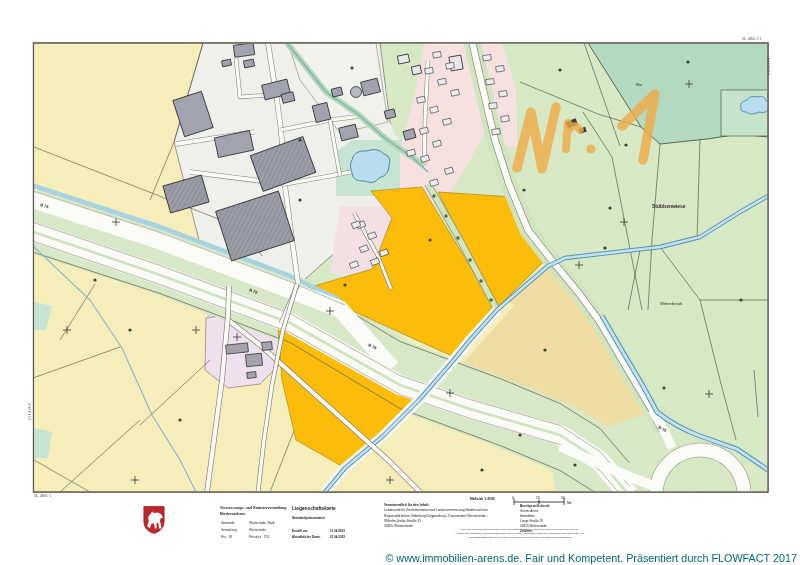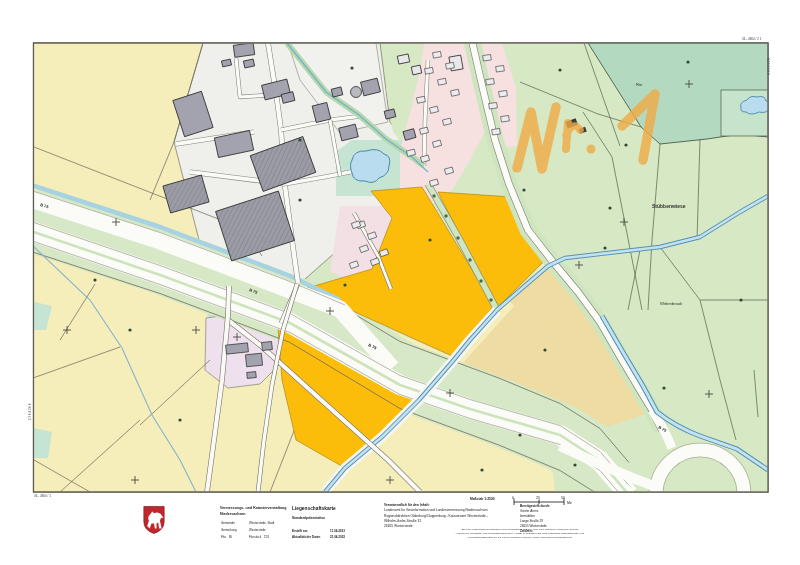--- a/index.html
+++ b/index.html
@@ -369,13 +369,14 @@
 <div style="position:absolute;left:440px;top:528px;font-size:2.5px;color:#333;line-height:3.8px;width:160px;text-align:center;">
 Bei einer Umsetzung für Unterlagen und vorbehaltliche Zwecke, oder einer effektiven Werkzeuge sind die<br>
 Allgemeinen Geschäfts- und Nutzungsbedingungen (AGNB) zu beachten: ggf. sind entgeltliche Nutzungsrechte (z.B.<br>
 Vervielfältigungsrechte) bei der LGLN einzuholen (Service-Center: www.lgln.niedersachsen.de).</div>
 
 <div style="position:absolute;left:742px;top:37px;font-size:3px;color:#444;">34 - 4800 / 2 1</div>
 <div style="position:absolute;left:770px;top:58px;font-size:3px;color:#444;transform:rotate(90deg);transform-origin:0 0;">3 4 5 2 9 0 0</div>
 <div style="position:absolute;left:28px;top:420px;font-size:3px;color:#444;transform:rotate(-90deg);transform-origin:0 0;">5 9 0 4 2 0 0</div>
 <div style="position:absolute;left:34px;top:494px;font-size:3px;color:#444;">34 - 4800 / 1</div>
 
+<div class="tealline">© www.immobilien-arens.de. Fair und Kompetent. Präsentiert durch FLOWFACT 2017</div>
 </div>
 
 </body></html>

